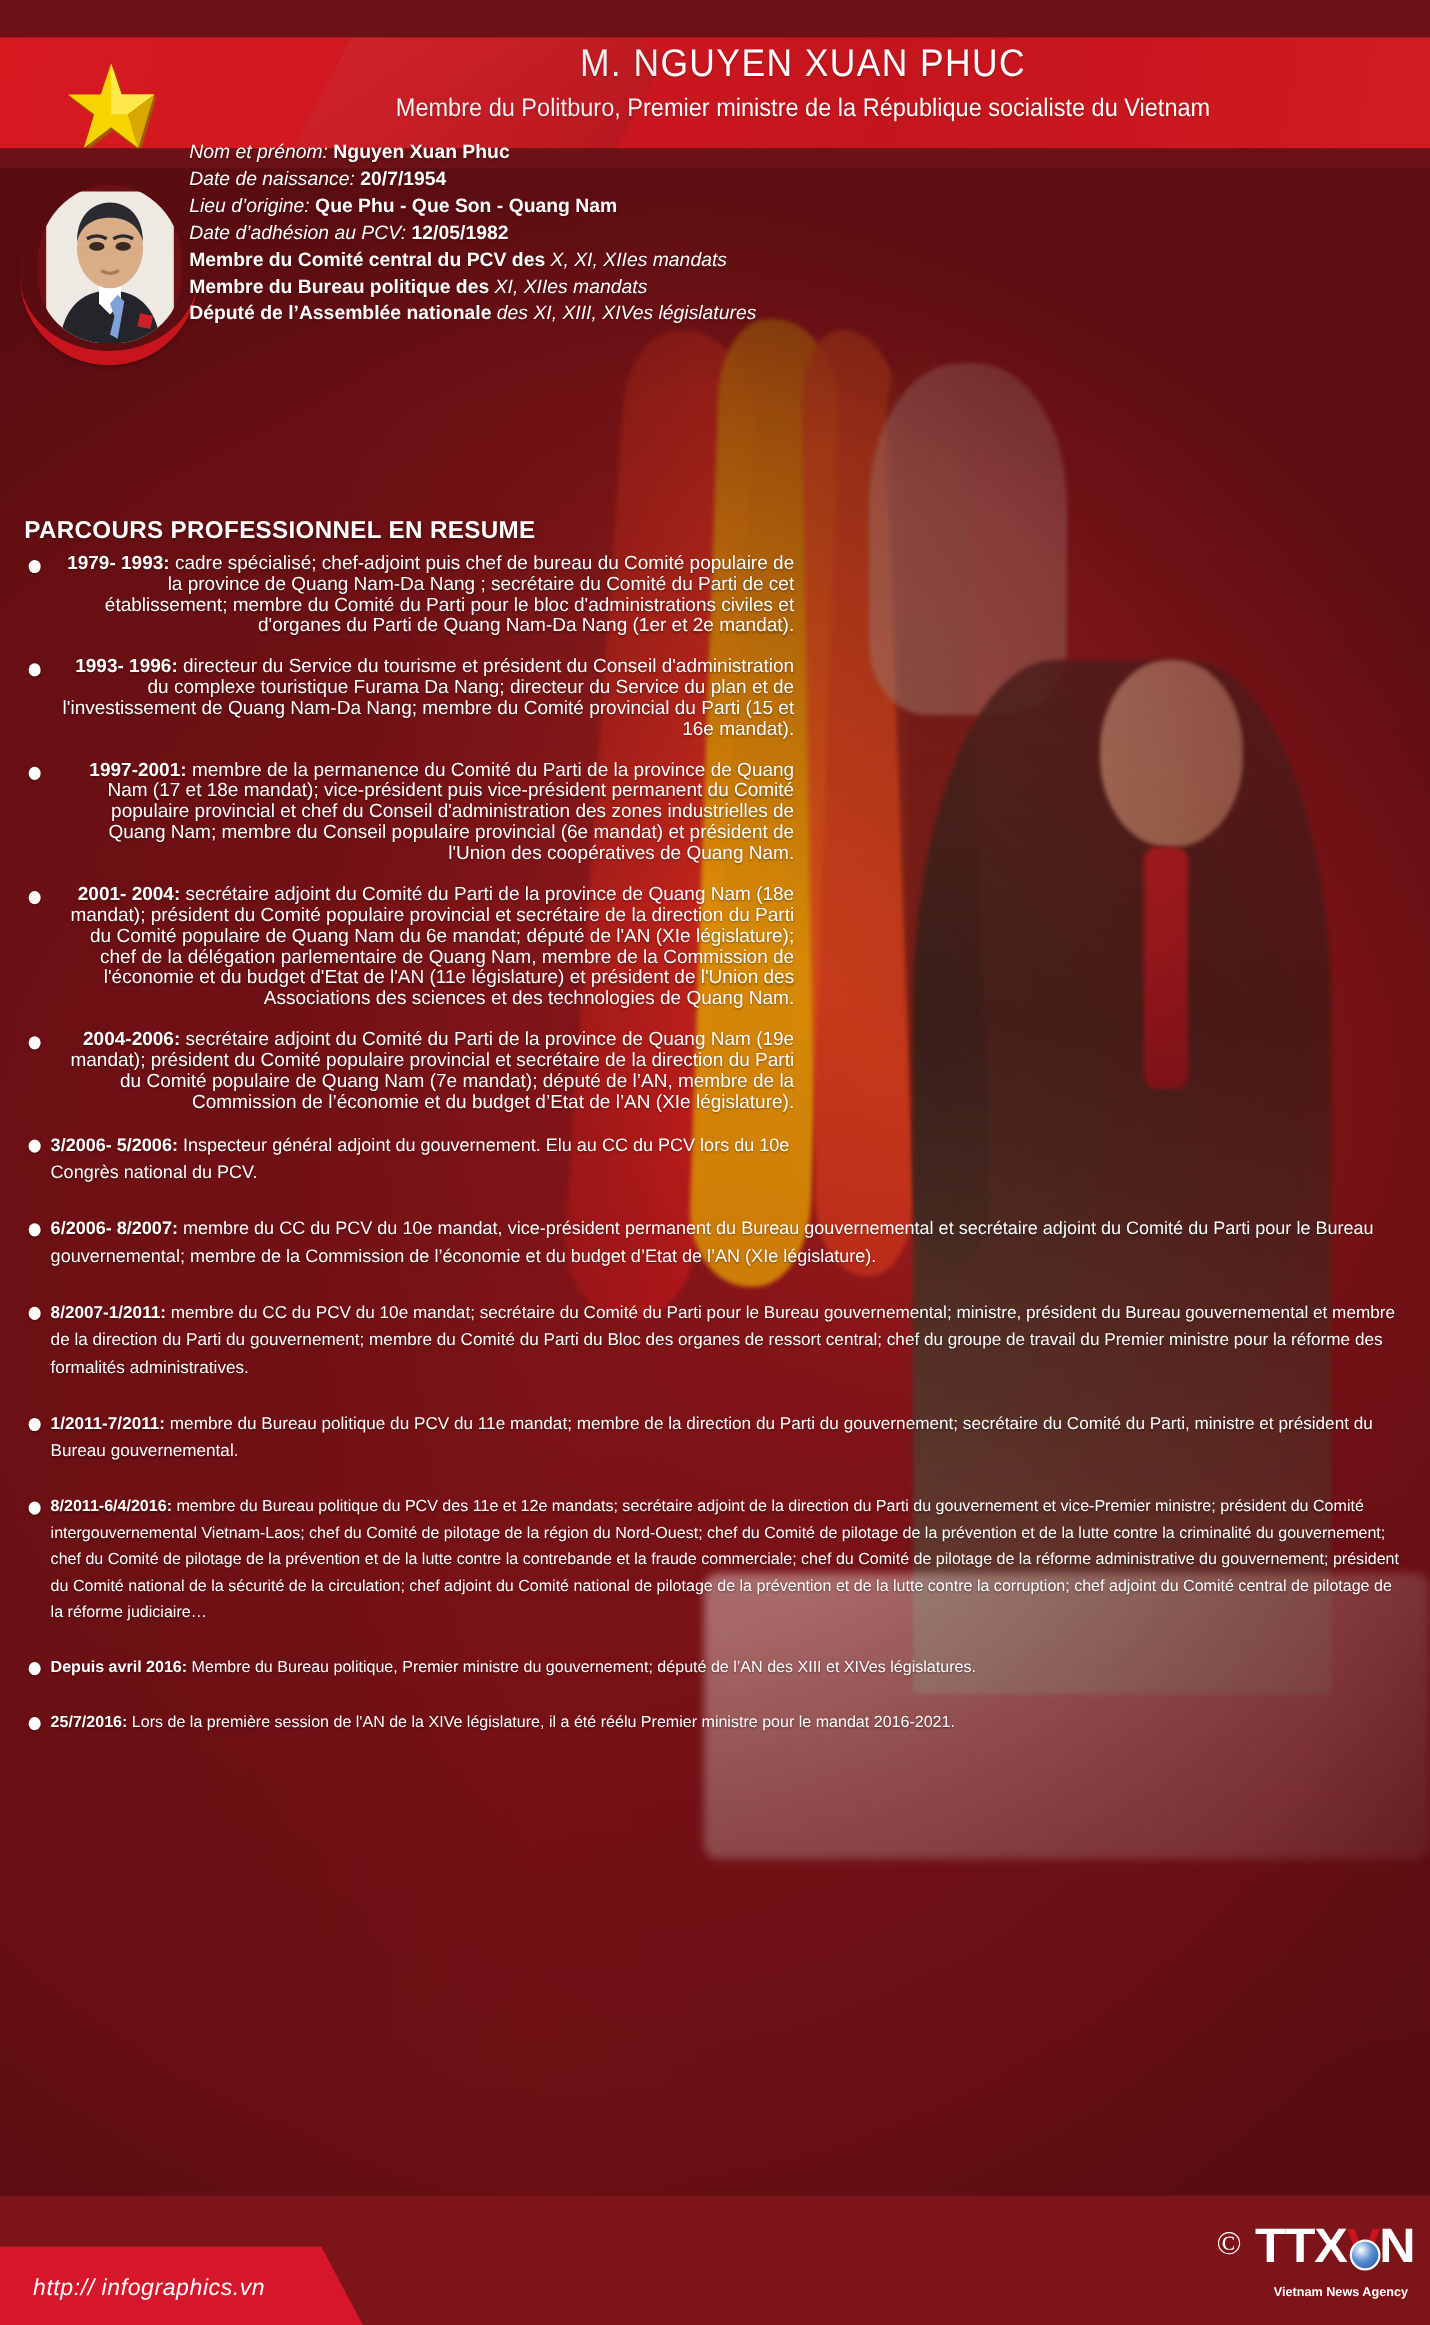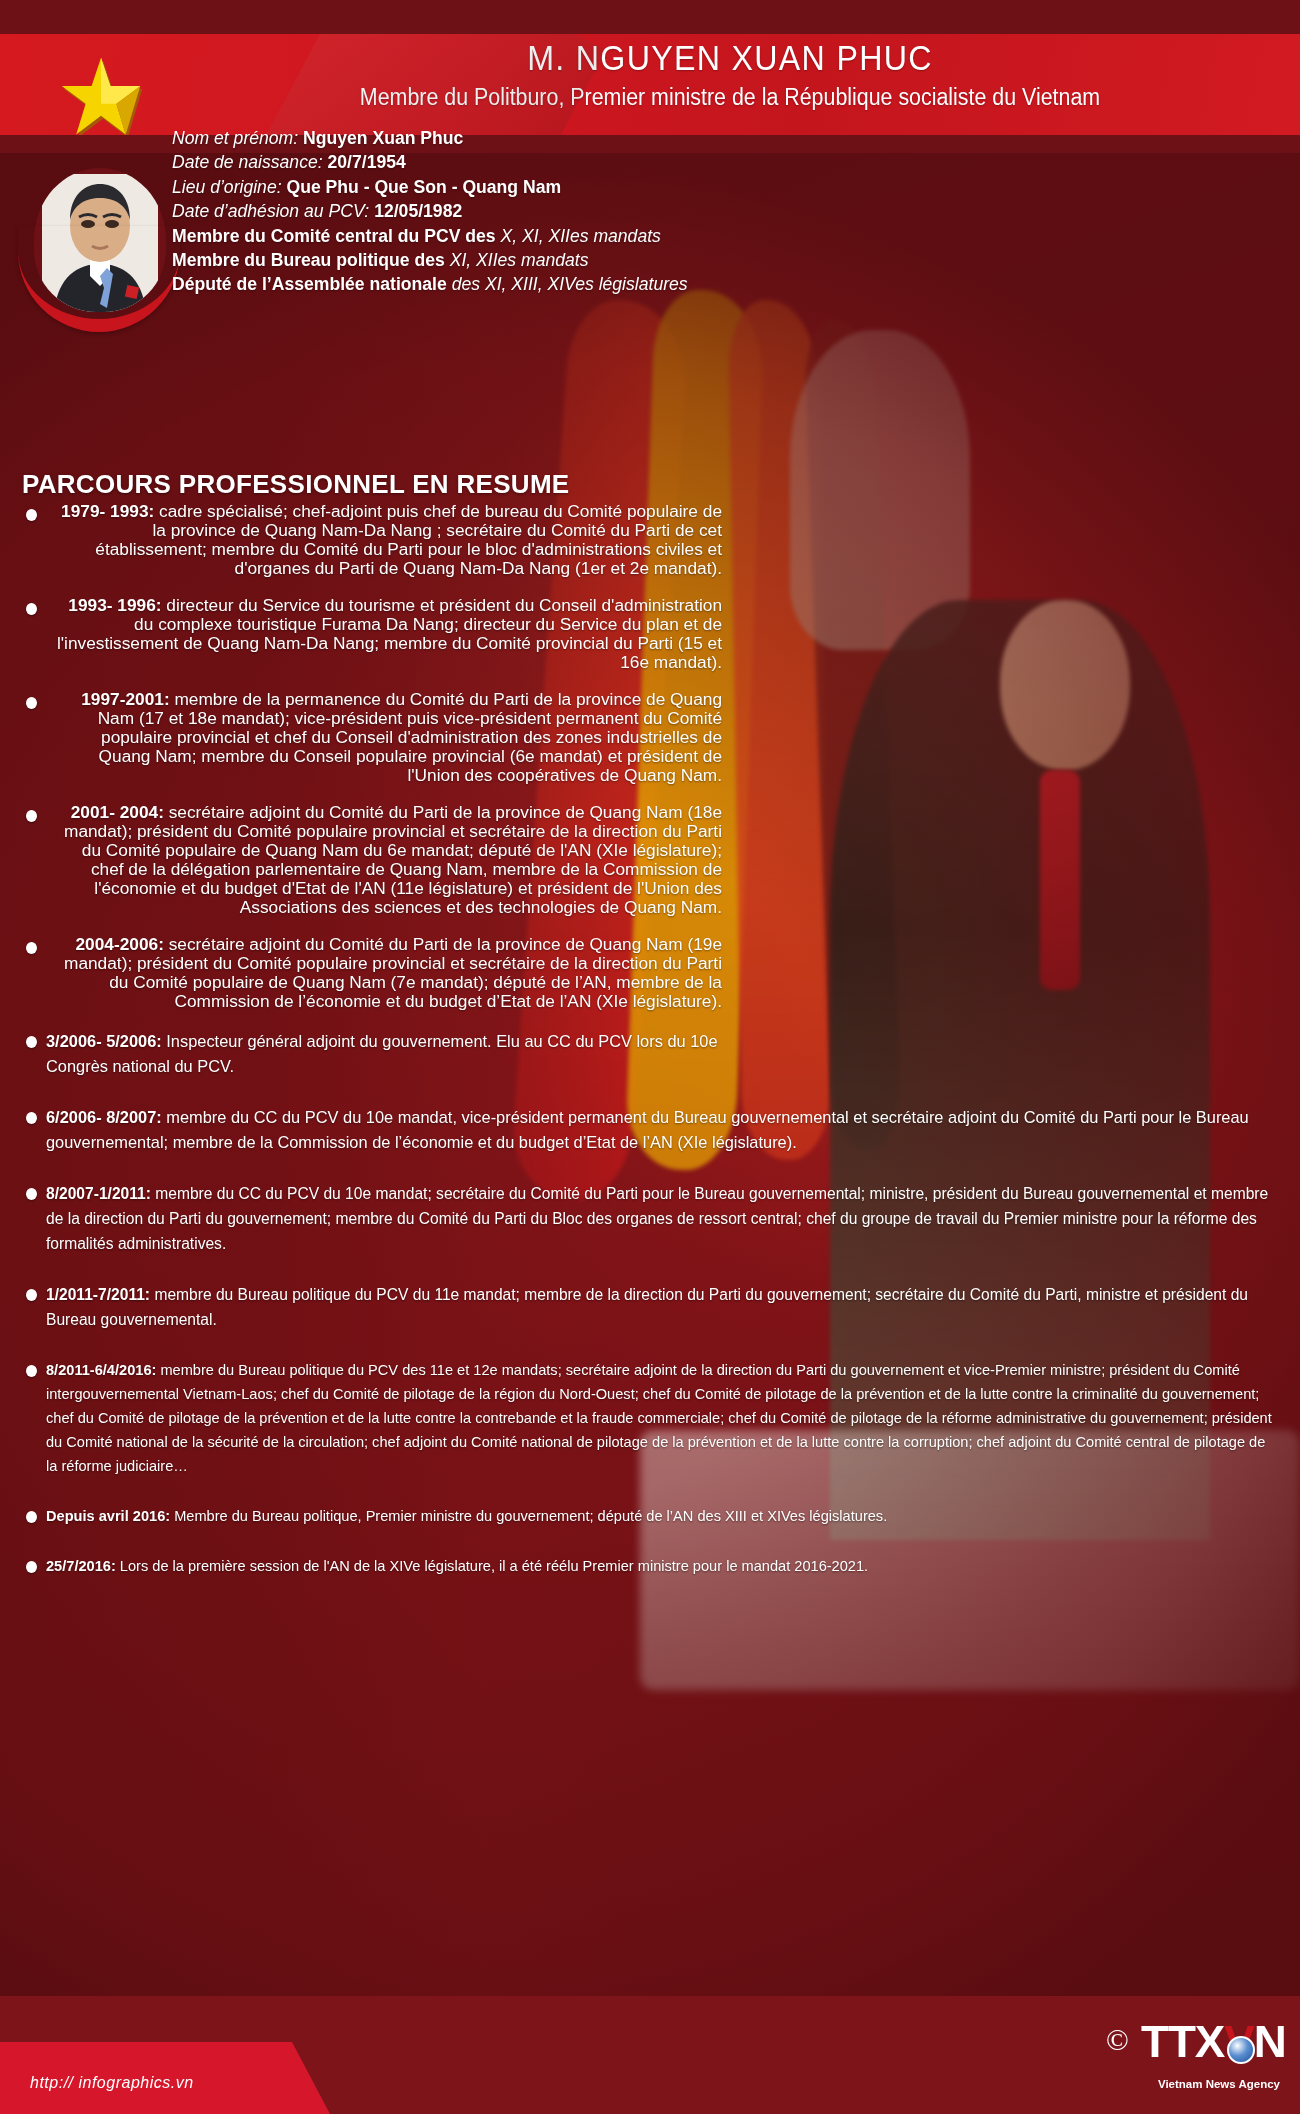--- a/index.html
+++ b/index.html
@@ -107,21 +107,21 @@
     font-style: italic; white-space: nowrap;
     text-shadow: 0 1px 2px rgba(0,0,0,.35);
   }
   .bio-line b { font-style: normal; font-weight: bold; }
   .bio-line.bold-label { font-style: normal; font-weight: bold; }
   .bio-line.bold-label i { font-weight: normal; font-style: italic; }
 
   
   .section-title {
     position: absolute; left: 22px; top: 469px;
-    color: #ffffff; font-size: 26px; font-weight: bold; letter-spacing: .3px;
+    color: #ffffff; font-size: 22px; font-weight: bold; letter-spacing: .3px;
     font-family: "Liberation Sans Narrow", "Liberation Sans", sans-serif;
     text-shadow: 0 1px 3px rgba(0,0,0,.45);
   }
 
   
   .career { position: absolute; left: 22px; top: 502px; width: 1258px; }
   .item { position: relative; padding-left: 24px; margin-bottom: 9px; }
   .dot {
     position: absolute; left: 4px; top: 7px; width: 11px; height: 12px;
     background: #ffffff; border-radius: 50%;
@@ -148,21 +148,21 @@
 
   
   .footer-band { position: absolute; left: 0; top: 1996px; width: 1300px; height: 118px; background: #7d1419; }
   .footer-flag {
     position: absolute; left: 0; bottom: 0; width: 330px; height: 72px;
     background: #d6162a;
     clip-path: polygon(0 0, 292px 0, 330px 72px, 0 72px);
   }
   .footer-url {
     position: absolute; left: 30px; bottom: 22px;
-    color: #ffffff; font-size: 16px; font-style: italic;
+    color: #ffffff; font-size: 21px; font-style: italic;
     font-family: "Liberation Sans Narrow", "Liberation Sans", sans-serif;
     letter-spacing: .5px;
   }
 
   .logo { position: absolute; right: 20px; bottom: 38px; height: 56px; display: flex; align-items: flex-start; }
   .copy {
     color: #ffffff; font-size: 30px; line-height: 40px; margin-right: 12px;
     font-family: "Liberation Serif", serif;
   }
   .logo-block { position: relative; }

